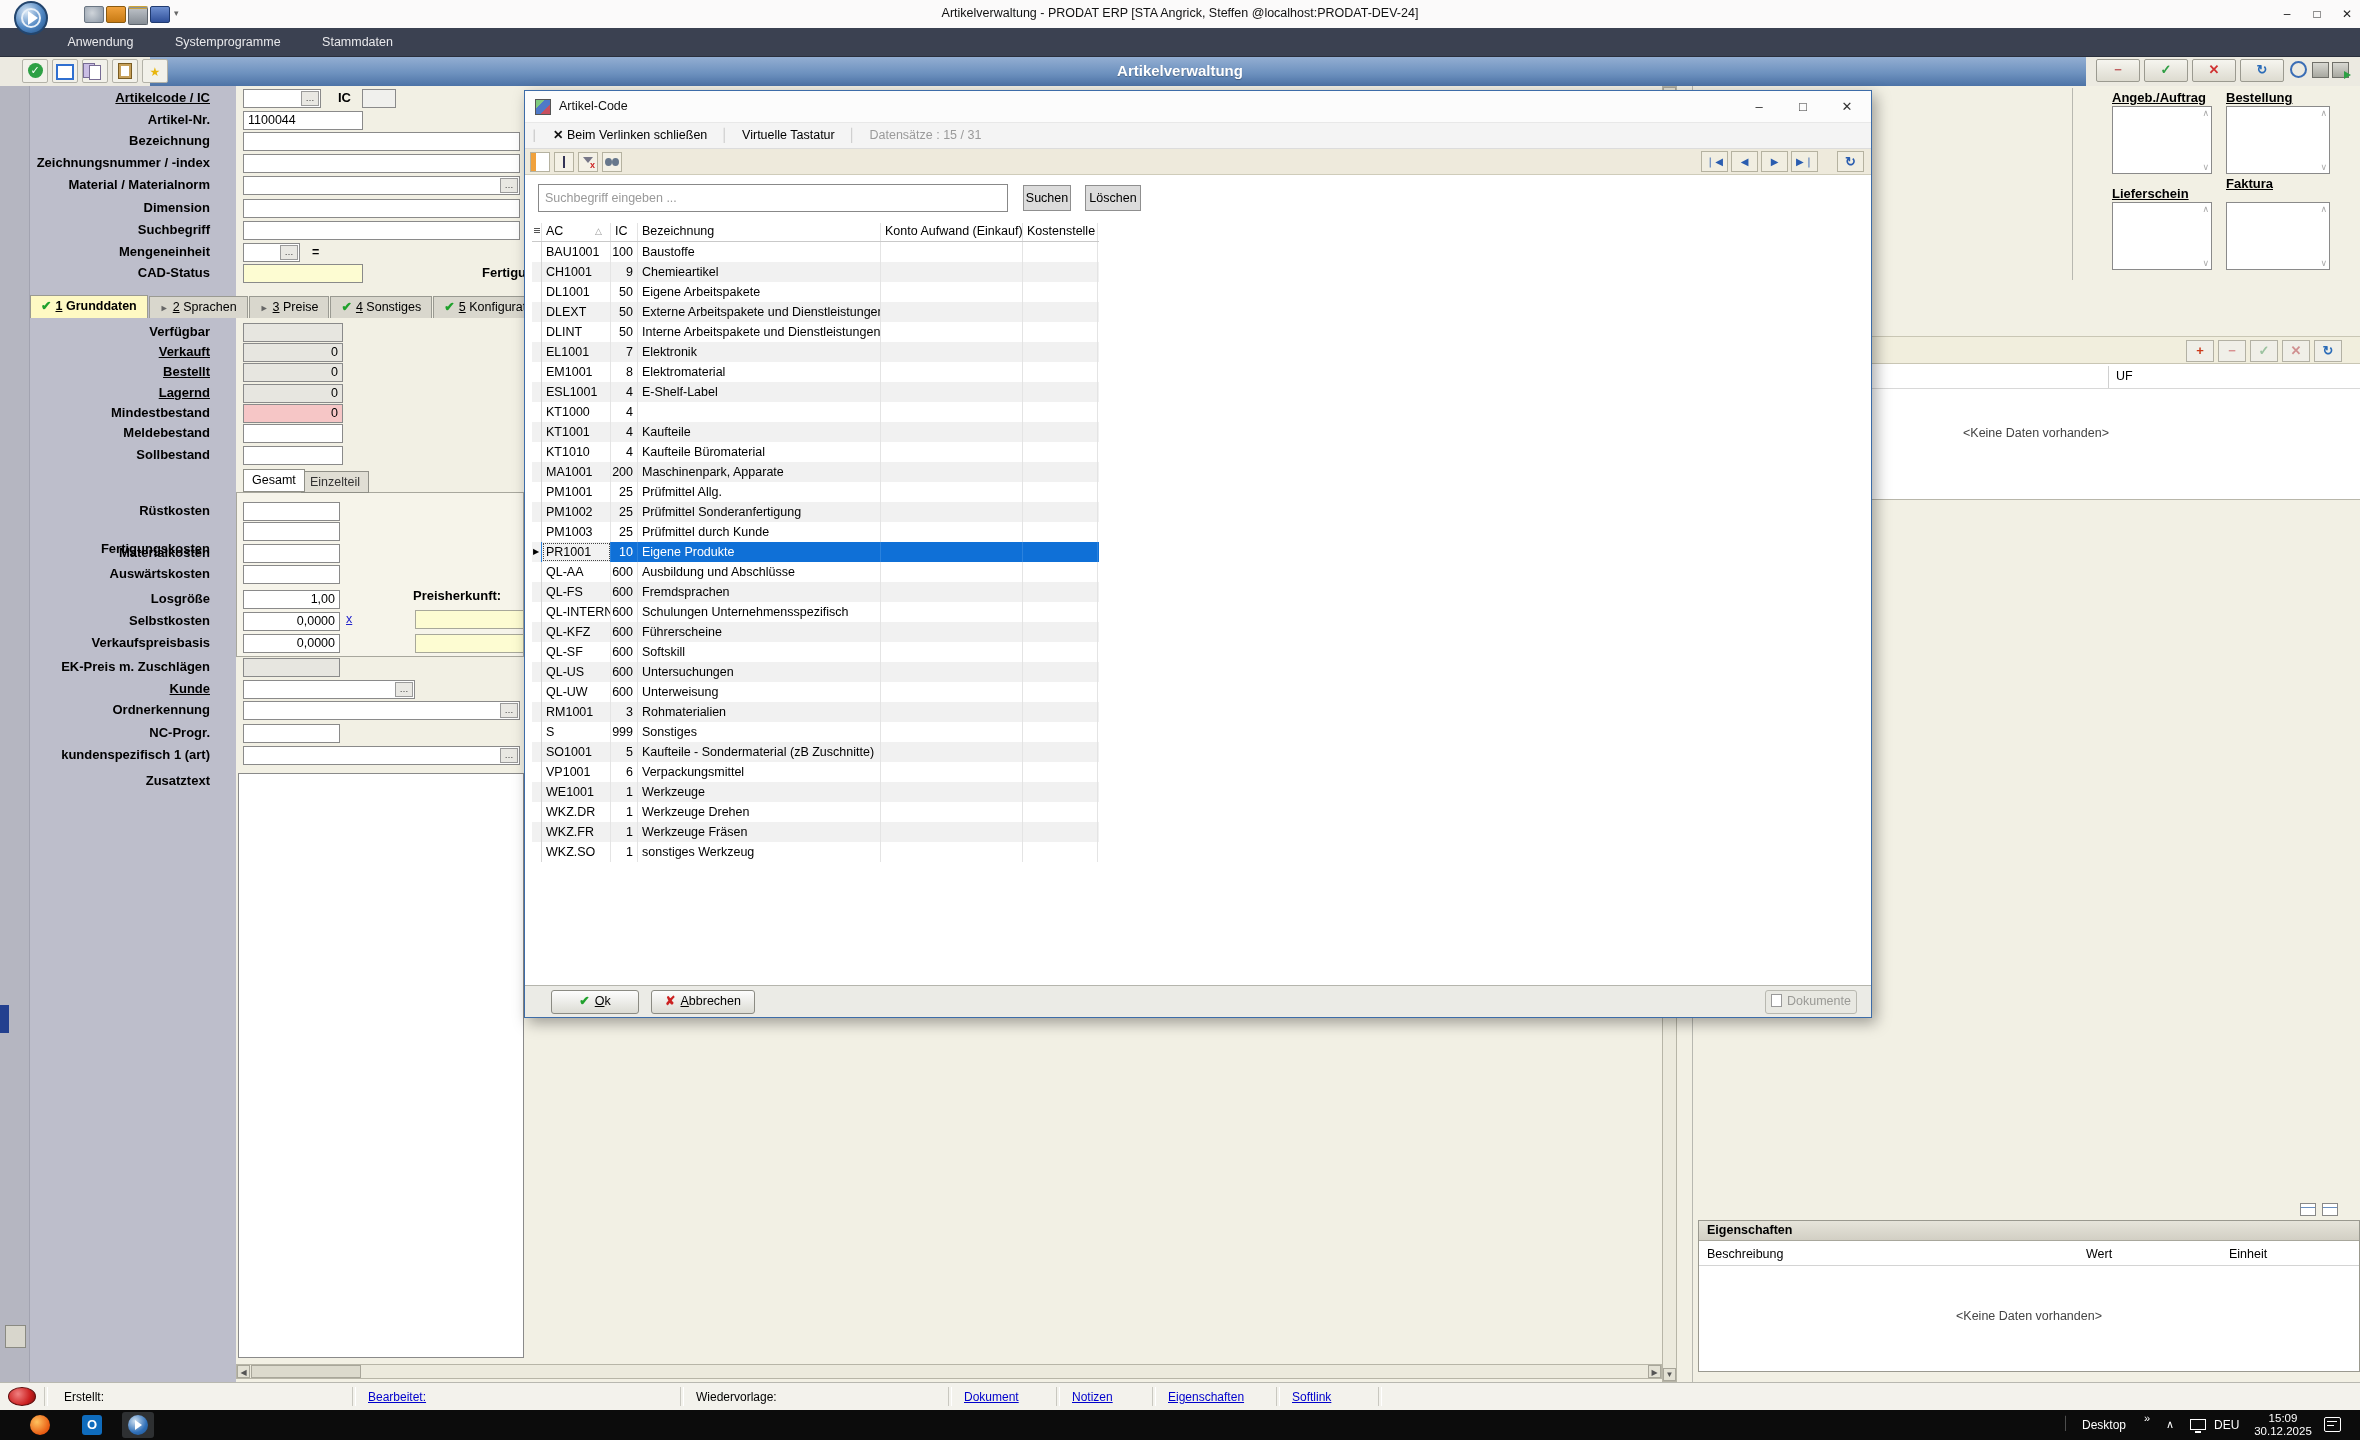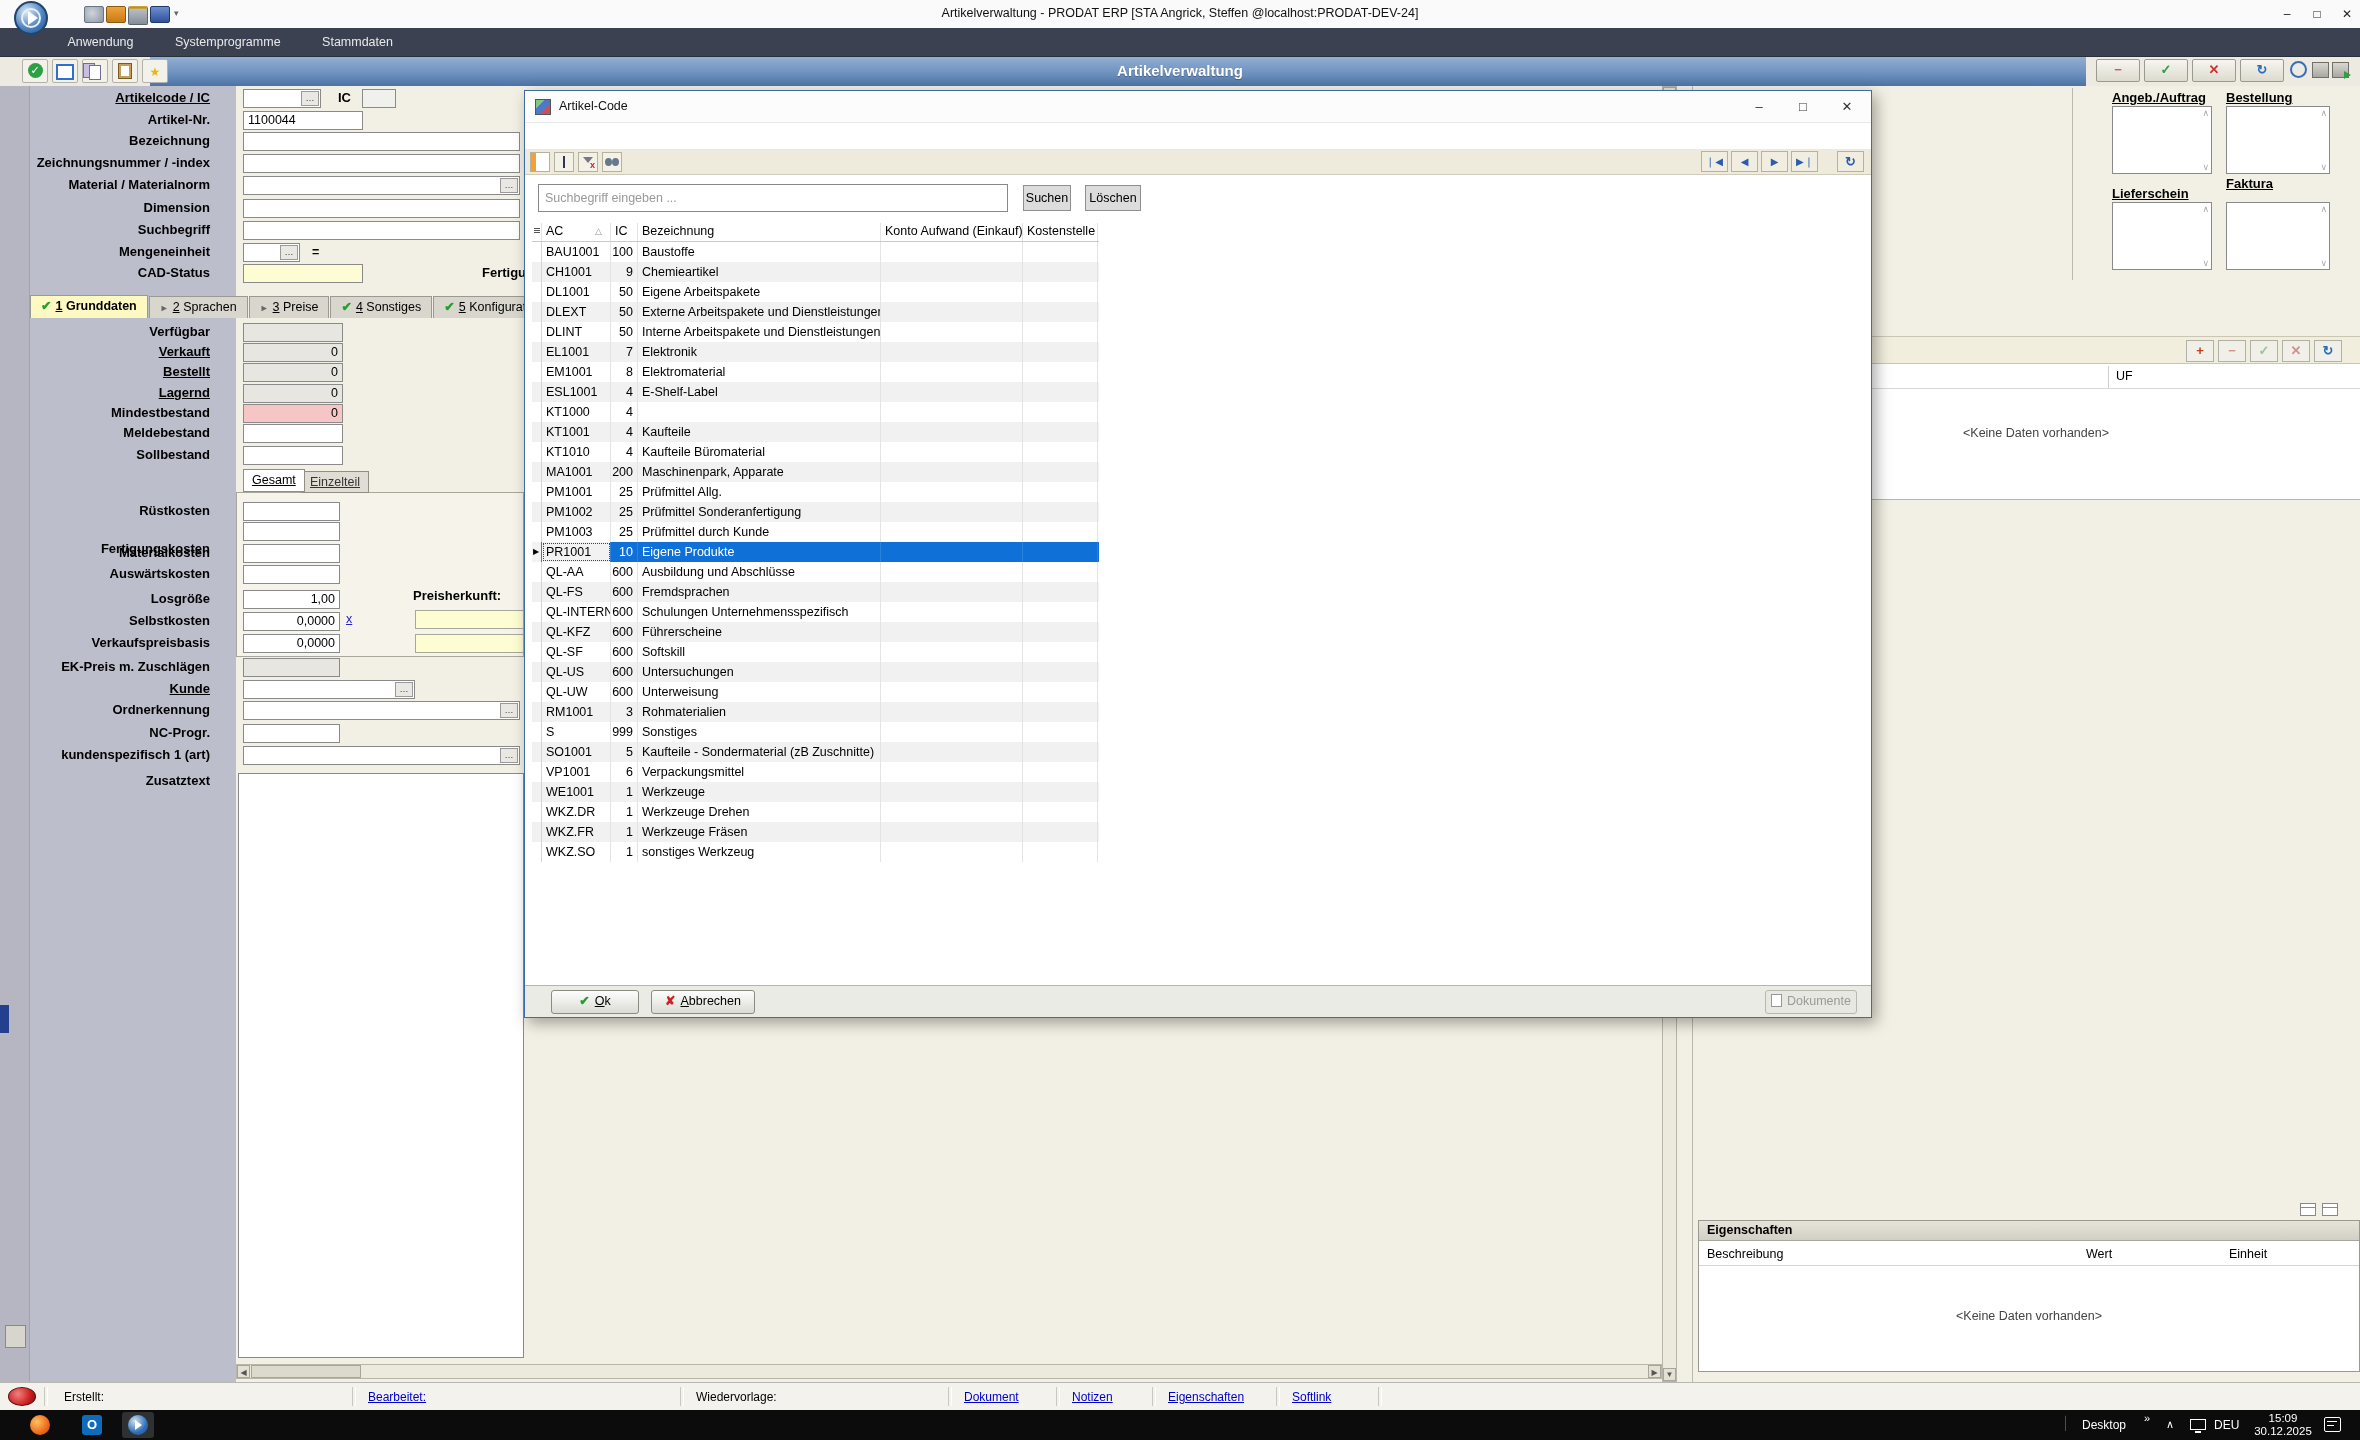--- a/index.html
+++ b/index.html
@@ -40,21 +40,21 @@
         font-size:9px;line-height:12px;text-align:center;color:#333;}
   
   #tabs{left:30px;top:295px;width:494px;height:23px;overflow:hidden;white-space:nowrap;}
   .tab{display:inline-block;height:22px;line-height:21px;padding:0 10px;background:#d9d7cd;border:1px solid #9a9a92;border-bottom:none;
        font-size:12.5px;vertical-align:bottom;margin-right:1px;box-sizing:border-box;}
   .tab.active{background:#fef9c3;font-weight:bold;height:23px;}
   .tab .num{text-decoration:underline;}
   .tab .chk{color:#1fA12c;font-weight:bold;margin-right:4px;}
   .tab .arr{color:#666;font-size:9px;margin-right:4px;}
   
-  .subtab{height:22px;line-height:20px;padding:0 8px;background:#e0ded4;border:1px solid #8f8f87;box-sizing:border-box;font-size:12.5px;text-decoration:underline;}
+  .subtab{height:22px;line-height:20px;padding:0 8px;background:#e0ded4;border:1px solid #8f8f87;box-sizing:border-box;font-size:12.5px;}
   .subtab.active{background:#fff;height:23px;z-index:3;}
   #cost-frame{left:236px;top:492px;width:288px;height:165px;border:1px solid #a8a79d;box-sizing:border-box;background:#f6f4ea;}
   .linkx{color:#2222cc;text-decoration:underline;}
   #zusatz-area{left:238px;top:773px;width:286px;height:585px;background:#fff;border:1px solid #8a8a8a;box-sizing:border-box;}
   
   .sb{background:#eceadd;border:1px solid #b7b5a7;box-sizing:border-box;}
   .sb-arrow{position:absolute;background:#e3e1d4;border:1px solid #a8a69a;box-sizing:border-box;color:#555;font-size:8px;text-align:center;line-height:12px;}
   .sb-thumb{position:absolute;background:#dcdacd;border:1px solid #a8a69a;box-sizing:border-box;}
   
   #dialog{left:524px;top:90px;width:1348px;height:928px;background:#fff;border:1px solid #3d6ca8;box-sizing:border-box;
@@ -336,20 +336,28 @@
     <span class="abs empty-msg" style="left:0;right:0;top:88px;text-align:center;">&lt;Keine Daten vorhanden&gt;</span>
   </div>
 
   <div class="abs" id="dialog">
     <div class="abs" id="dlg-titlebar">
       <span class="abs" id="dlg-icon"></span>
       <span class="abs" id="dlg-title">Artikel-Code</span>
       <span class="abs dlg-ctl" style="left:1212px;">–</span>
       <span class="abs dlg-ctl" style="left:1256px;">□</span>
       <span class="abs dlg-ctl" style="left:1300px;">✕</span>
+    </div>
+    <div class="abs" id="dlg-linkbar">
+      <span class="lb-sep" style="margin-left:4px;">❘</span>
+      <span class="lb-item"><span class="lb-x">✕</span>&nbsp;<span>Beim Verlinken schließen</span></span>
+      <span class="lb-sep">│</span>
+      <span class="lb-item">Virtuelle Tastatur</span>
+      <span class="lb-sep">│</span>
+      <span class="lb-item lb-gray">Datensätze : 15 / 31</span>
     </div>
     <div class="abs" id="dlg-toolbar2">
       <span class="abs t2-btn" style="left:5px;background:linear-gradient(90deg,#f0a13c 5px,#fff 5px);"></span>
       <span class="abs t2-btn" style="left:29px;">
           <i style="position:absolute;left:8px;top:3px;width:2px;height:12px;background:#335;"></i>
         </span>
       <span class="abs t2-btn" style="left:53px;">
           <i style="position:absolute;left:4px;top:4px;border-left:5px solid transparent;border-right:5px solid transparent;border-top:6px solid #778;"></i>
           <i style="position:absolute;right:2px;bottom:1px;color:#c22;font-size:9px;font-style:normal;font-weight:bold;">x</i>
         </span>

